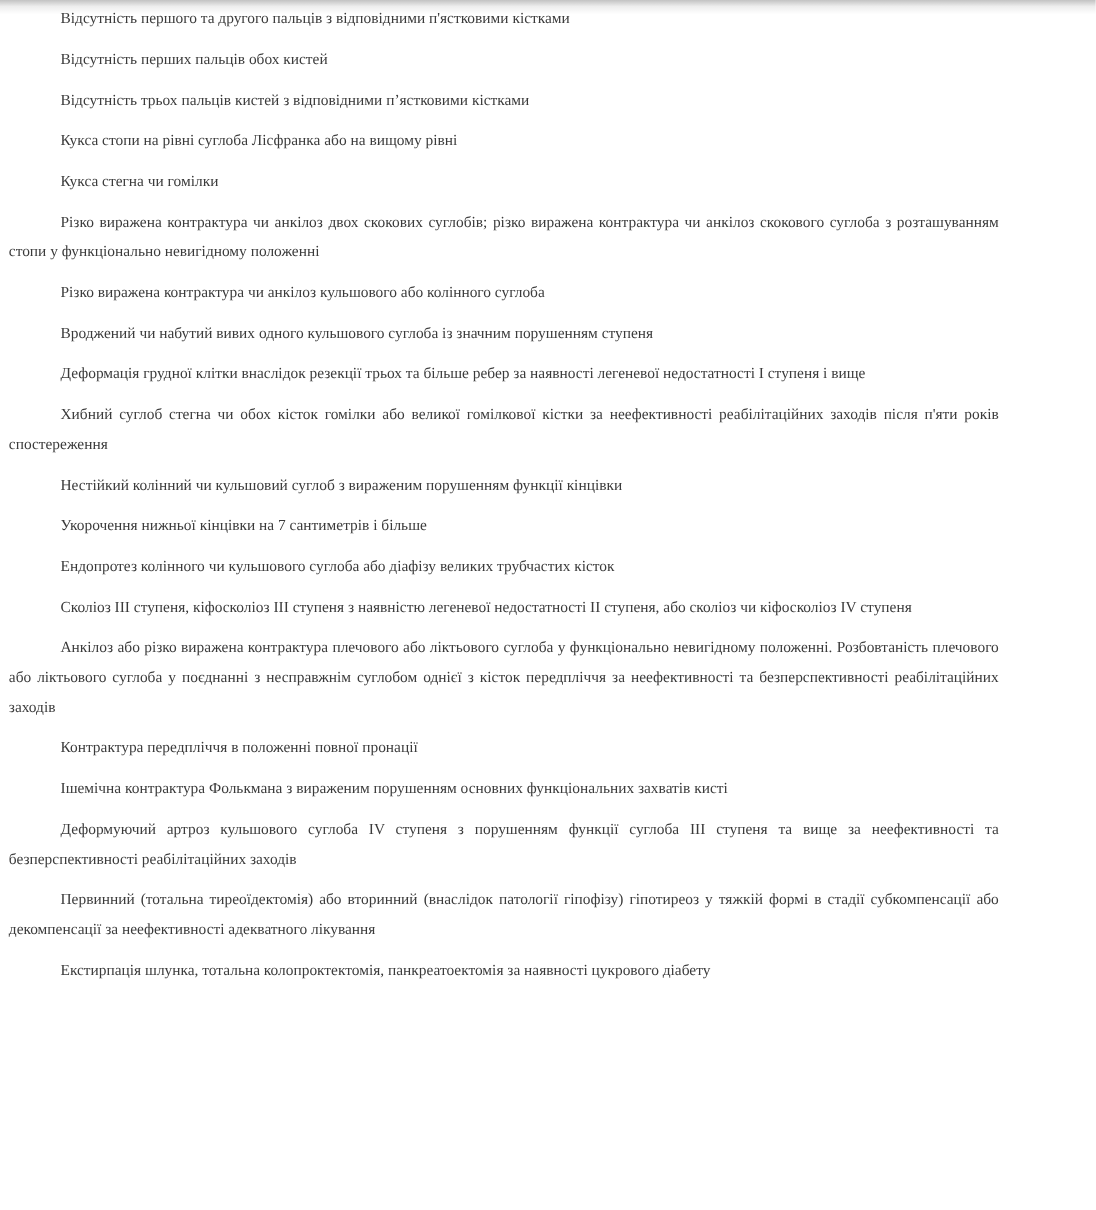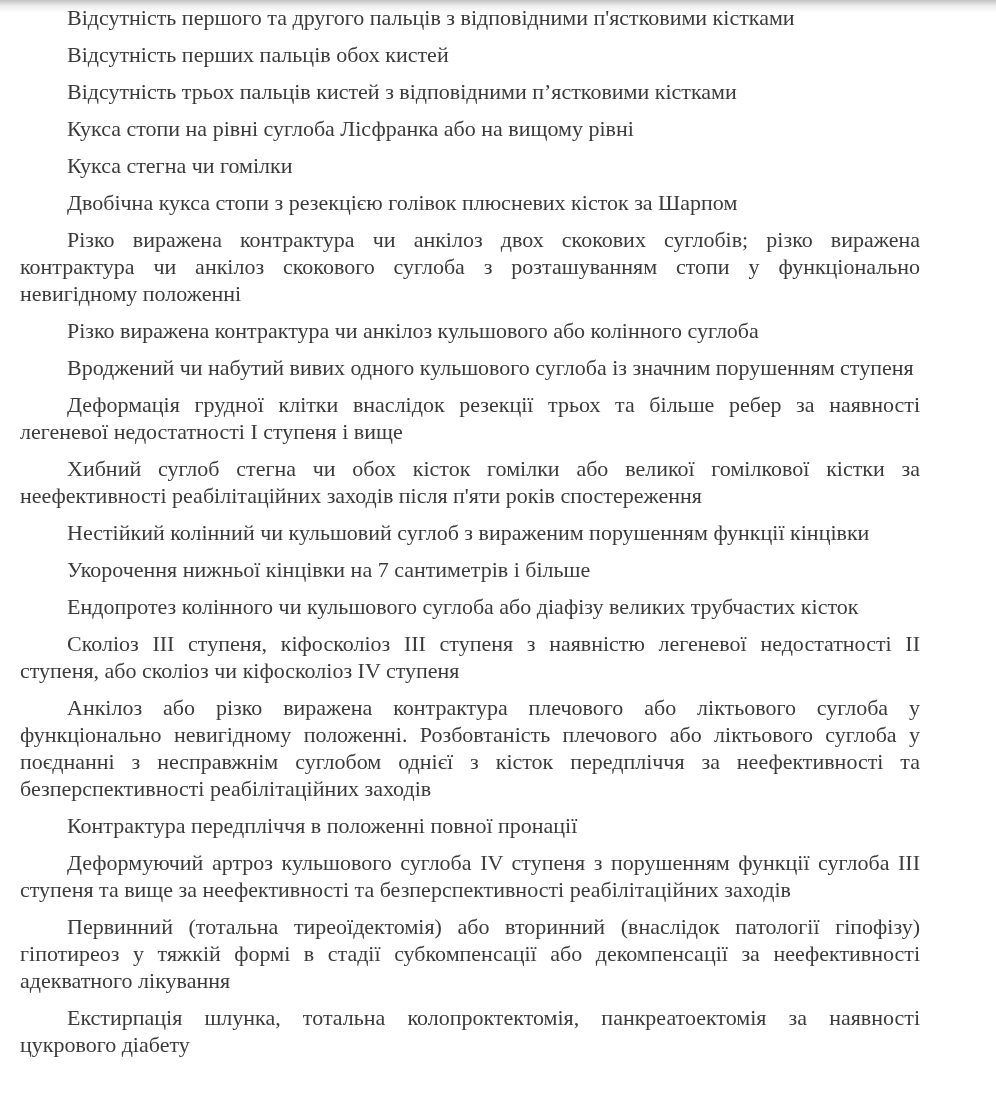--- a/index.html
+++ b/index.html
@@ -19,52 +19,52 @@
     top: 0;
     left: 0;
     width: 996px;
     height: 13px;
     background: linear-gradient(to bottom, rgba(0,0,0,0.24) 0%, rgba(0,0,0,0.07) 45%, rgba(0,0,0,0) 100%);
     pointer-events: none;
   }
   .doc {
     position: absolute;
     top: 0;
-    left: 20px;
+    left: 8px;
     width: 900px;
     padding-top: 4px;
     color: var(--text-color, #3b3b3b);
-    font-size: 22px;
+    font-size: 14px;
     line-height: 27px;
     text-align: justify;
   }
   .doc p.para {
     margin: 0 0 10px 0;
     text-indent: 47px;
   }
 </style>
 </head>
 <body style="--text-color: #3b3b3b; background: rgb(255, 255, 255);">
 
 <div class="top-shadow"></div>
 
 <main class="doc">
     <p class="para">Відсутність першого та другого пальців з відповідними п'ястковими кістками</p>
     <p class="para">Відсутність перших пальців обох кистей</p>
     <p class="para">Відсутність трьох пальців кистей з відповідними п’ястковими кістками</p>
     <p class="para">Кукса стопи на рівні суглоба Лісфранка або на вищому рівні</p>
     <p class="para">Кукса стегна чи гомілки</p>
-    <p class="para">Двобічна кукса стопи з резекцією голівок плюсневих кісток за Шарпом</p>
     <p class="para">Різко виражена контрактура чи анкілоз двох скокових суглобів; різко виражена контрактура чи анкілоз скокового суглоба з розташуванням стопи у функціонально невигідному положенні</p>
     <p class="para">Різко виражена контрактура чи анкілоз кульшового або колінного суглоба</p>
     <p class="para">Вроджений чи набутий вивих одного кульшового суглоба із значним порушенням ступеня</p>
     <p class="para">Деформація грудної клітки внаслідок резекції трьох та більше ребер за наявності легеневої недостатності I ступеня і вище</p>
     <p class="para">Хибний суглоб стегна чи обох кісток гомілки або великої гомілкової кістки за неефективності реабілітаційних заходів після п'яти років спостереження</p>
     <p class="para">Нестійкий колінний чи кульшовий суглоб з вираженим порушенням функції кінцівки</p>
     <p class="para">Укорочення нижньої кінцівки на 7 сантиметрів і більше</p>
     <p class="para">Ендопротез колінного чи кульшового суглоба або діафізу великих трубчастих кісток</p>
     <p class="para">Сколіоз III ступеня, кіфосколіоз III ступеня з наявністю легеневої недостатності II ступеня, або сколіоз чи кіфосколіоз IV ступеня</p>
     <p class="para">Анкілоз або різко виражена контрактура плечового або ліктьового суглоба у функціонально невигідному положенні. Розбовтаність плечового або ліктьового суглоба у поєднанні з несправжнім суглобом однієї з кісток передпліччя за неефективності та безперспективності реабілітаційних заходів</p>
     <p class="para">Контрактура передпліччя в положенні повної пронації</p>
+    <p class="para">Ішемічна контрактура Фолькмана з вираженим порушенням основних функціональних захватів кисті</p>
     <p class="para">Деформуючий артроз кульшового суглоба IV ступеня з порушенням функції суглоба III ступеня та вище за неефективності та безперспективності реабілітаційних заходів</p>
     <p class="para">Первинний (тотальна тиреоїдектомія) або вторинний (внаслідок патології гіпофізу) гіпотиреоз у тяжкій формі в стадії субкомпенсації або декомпенсації за неефективності адекватного лікування</p>
     <p class="para">Екстирпація шлунка, тотальна колопроктектомія, панкреатоектомія за наявності цукрового діабету</p>
   </main>
 
 </body></html>

